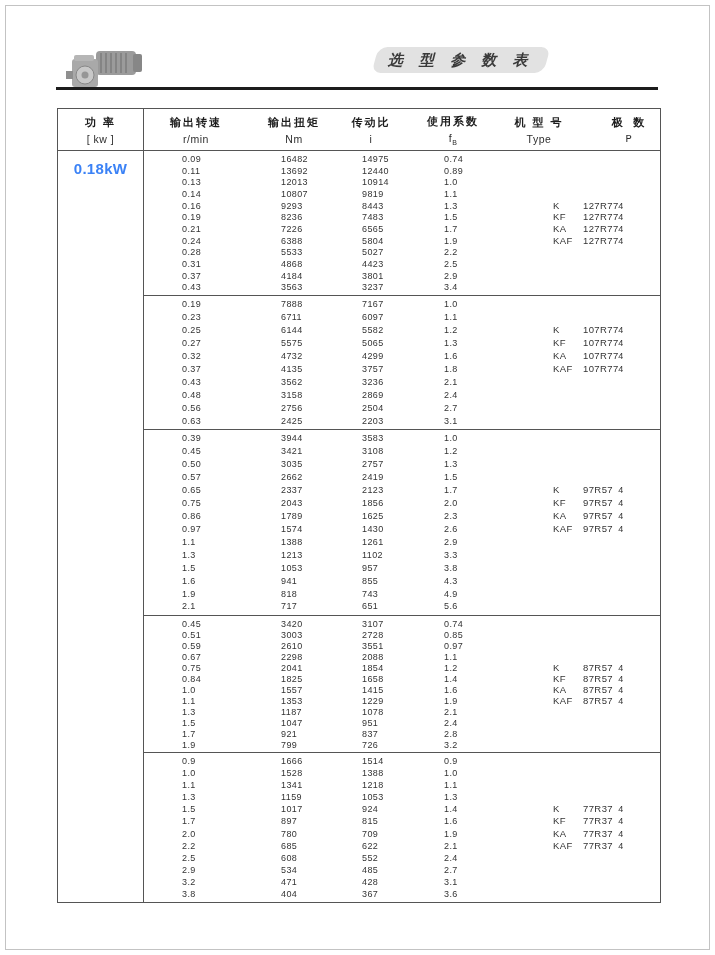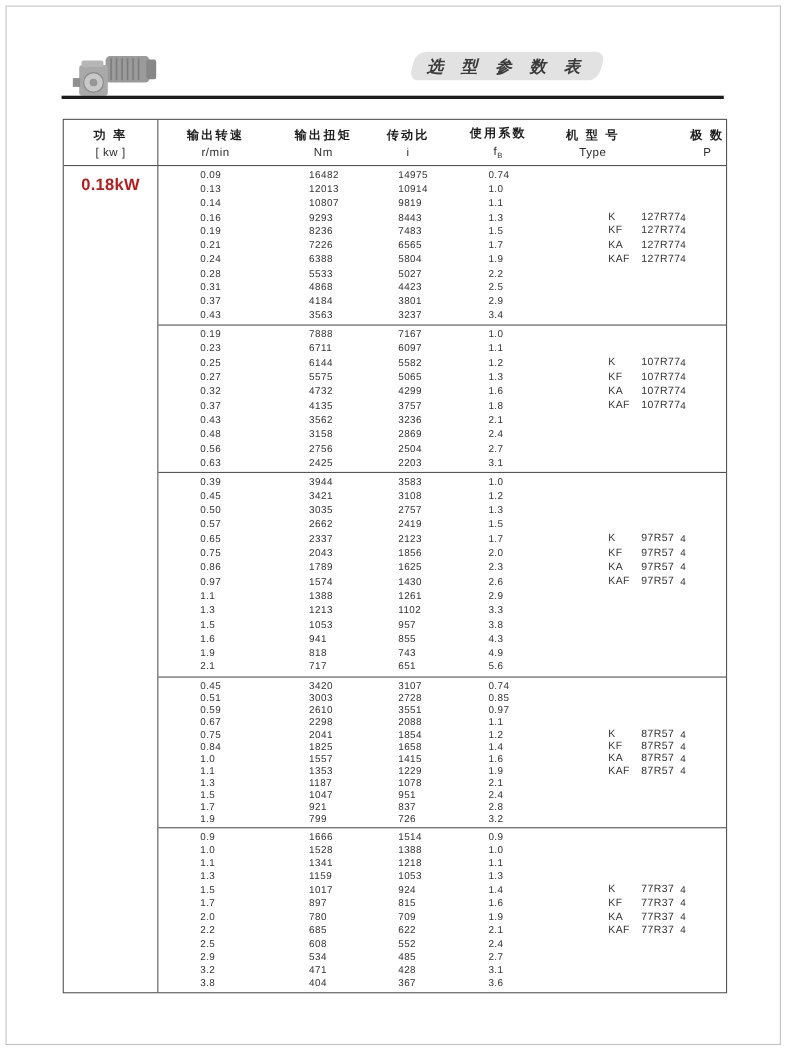--- a/index.html
+++ b/index.html
@@ -38,31 +38,31 @@
   .th-right { position:relative; flex:1; }
   .hcol {
     position:absolute; top:50%; transform:translate(-50%,-50%);
     display:flex; flex-direction:column; align-items:center; gap:3px; text-align:center;
   }
   .h-speed  { left:52px; }
   .h-torque { left:150px; }
   .h-ratio  { left:227px; }
   .h-factor { left:309px; }
   .h-type   { left:395px; }
-  .h-poles  { left:499px; }
+  .h-poles  { left:485px;font-family:Liberation Mono, monospace; }
   .hz   { font-size:11px; font-weight:bold; letter-spacing:2px; color:#1d1d1d; white-space:nowrap; }
   .unit { font-size:10.5px; font-weight:normal; letter-spacing:0.5px; color:#2e2e2e; white-space:nowrap; }
   .unit sub { font-size:7px; }
 
   .tbody { display:flex; }
   .power-col {
     width:86px; border-right:1px solid #555; box-sizing:border-box;
     padding-top:9px; text-align:center;
   }
-  .power-value { font-size:15px; font-weight:bold; color:#b91c1c; letter-spacing:0.3px; }
+  .power-value { font-size:15px; font-weight:bold; color:#3b82f6; letter-spacing:0.3px; }
 
   .blocks { flex:1; display:flex; flex-direction:column; }
   .block {
     position:relative; box-sizing:border-box; border-bottom:1px solid #555;
     display:flex; flex-direction:column; justify-content:space-around; padding:2px 0;
   }
   .block:nth-child(1){ height:145px; }
   .block:nth-child(2){ height:134px; }
   .block:nth-child(3){ height:186px; }
   .block:nth-child(4){ height:137px; }
@@ -150,20 +150,26 @@
       </div>
       <div class="blocks" id="blocks">
           <div class="block">
             <div class="row">
               <span class="cell cell-speed">0.09</span>
               <span class="cell cell-torque">16482</span>
               <span class="cell cell-ratio">14975</span>
               <span class="cell cell-fb">0.74</span>
             </div>
             <div class="row">
+              <span class="cell cell-speed">0.11</span>
+              <span class="cell cell-torque">13692</span>
+              <span class="cell cell-ratio">12440</span>
+              <span class="cell cell-fb">0.89</span>
+            </div>
+            <div class="row">
               <span class="cell cell-speed">0.13</span>
               <span class="cell cell-torque">12013</span>
               <span class="cell cell-ratio">10914</span>
               <span class="cell cell-fb">1.0</span>
             </div>
             <div class="row">
               <span class="cell cell-speed">0.14</span>
               <span class="cell cell-torque">10807</span>
               <span class="cell cell-ratio">9819</span>
               <span class="cell cell-fb">1.1</span>

